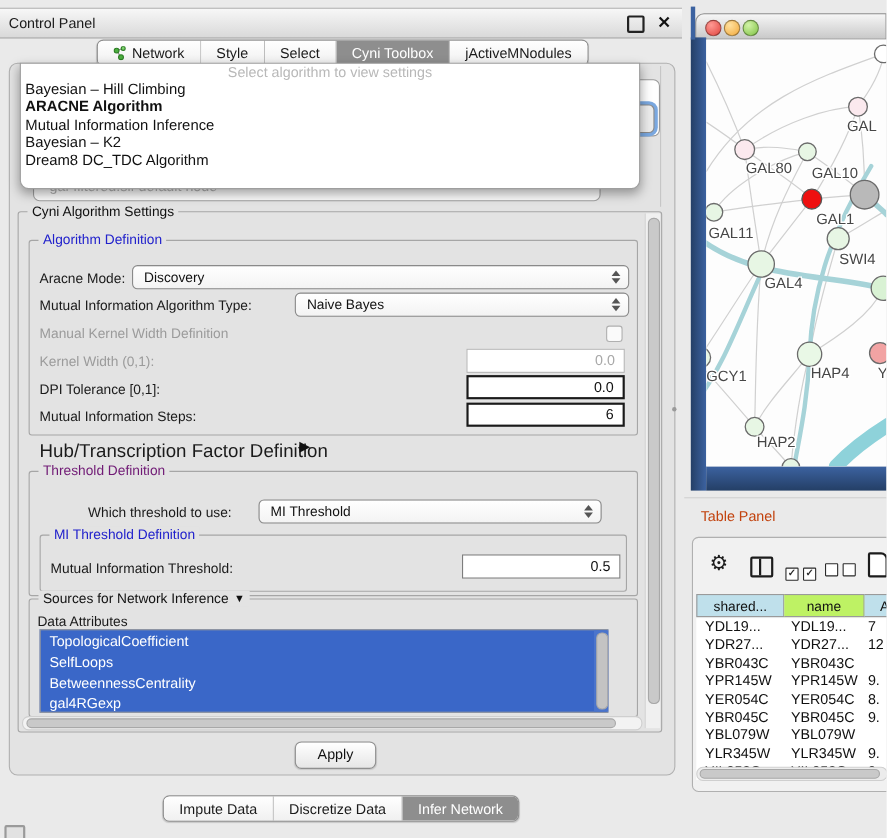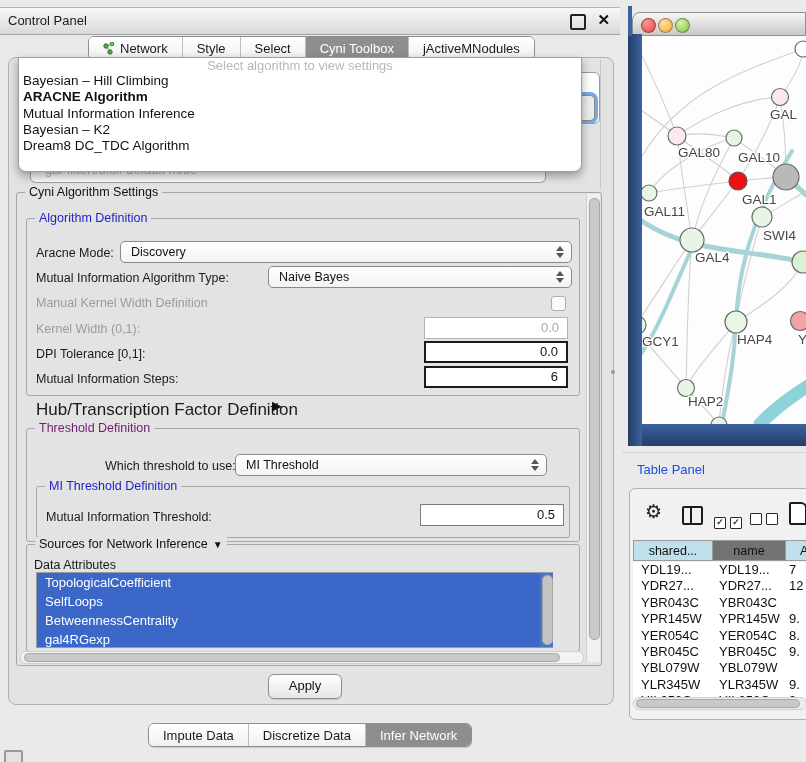--- a/index.html
+++ b/index.html
@@ -154,21 +154,21 @@
   <div class="field" style="left:424px;top:366px;width:144px;border:2px solid #1a1a1a;line-height:18px;">
     <span>6</span>
   </div>
 
   <span class="lbl" style="left:36px;top:400px;font-weight:normal;font-size:17px;">Hub/Transcription Factor Definition</span>
   <span class="abs" style="left:272px;top:398px;font-size:13px;color:#111;">▶</span>
 
   <div class="gbox" style="left:26px;top:428px;width:552px;height:112px;">
     <span class="legend green">Threshold Definition</span>
   </div>
-  <span class="lbl" style="left:80px;top:459px;margin-left:25px;">Which threshold to use:</span>
+  <span class="lbl" style="left:80px;top:459px;">Which threshold to use:</span>
   <div class="combo" style="left:235px;top:454px;width:312px;">
     <span>MI Threshold</span>
     <span class="stepper">
         <i class="arr-up"></i>
         <i class="arr-dn"></i>
       </span>
   </div>
   <div class="gbox" style="left:36px;top:486px;width:532px;height:50px;">
     <span class="legend blue">MI Threshold Definition</span>
   </div>
@@ -293,37 +293,37 @@
         <text x="53" y="226">GAL4</text>
         <text x="0" y="310">GCY1</text>
         <text x="95" y="308">HAP4</text>
         <text x="156" y="308">Y</text>
         <text x="46" y="370">HAP2</text>
       </g>
     </svg>
   </div>
 
   <div class="abs" style="left:622px;top:452px;width:184px;height:1px;background:#d2d2d2;"></div>
-  <span class="abs" style="left:637px;top:462px;font-size:13px;color:#1d4ed8;">Table Panel</span>
+  <span class="abs" style="left:637px;top:462px;font-size:13px;color:#c2410c;">Table Panel</span>
 
   <div class="abs" style="left:629px;top:488px;width:190px;height:230px;background:#f1f1f1;border:1px solid #b0b0b0;border-radius:6px;"></div>
 
   <span class="abs" style="left:645px;top:500px;font-size:19px;color:#1c1c1c;">⚙</span>
   <div class="abs icon-box2" style="left:682px;top:506px;"></div>
   <div class="abs" style="left:714px;top:511px;">
     <span class="mini-chk">✓</span><span class="mini-chk">✓</span>
   </div>
   <div class="abs" style="left:750px;top:511px;">
     <span class="mini-chk"></span><span class="mini-chk"></span>
   </div>
   <div class="abs" style="left:789px;top:502px;width:14px;height:19px;border:2px solid #1c1c1c;border-radius:2px 6px 2px 2px;background:#fff;"></div>
 
   <div class="abs" style="left:633px;top:540px;width:180px;height:21px;">
     <div class="th" style="left:0;width:80px;background:#bfe0eb;border-left:1px solid #9a9a9a;">shared...</div>
-    <div class="th" style="left:80px;width:73px;background:#737373;">name</div>
+    <div class="th" style="left:80px;width:73px;background:#bef264;">name</div>
     <div class="th" style="left:153px;width:60px;background:#bfe0eb;text-align:left;padding-left:14px;">A</div>
   </div>
 
   <div class="abs" style="left:633px;top:562px;width:180px;height:147px;background:#fff;overflow:hidden;">
     <div class="trow">
         <span class="tc1">YDL19...</span>
         <span class="tc2">YDL19...</span>
         <span class="tc3">7</span>
       </div>
     <div class="trow">

